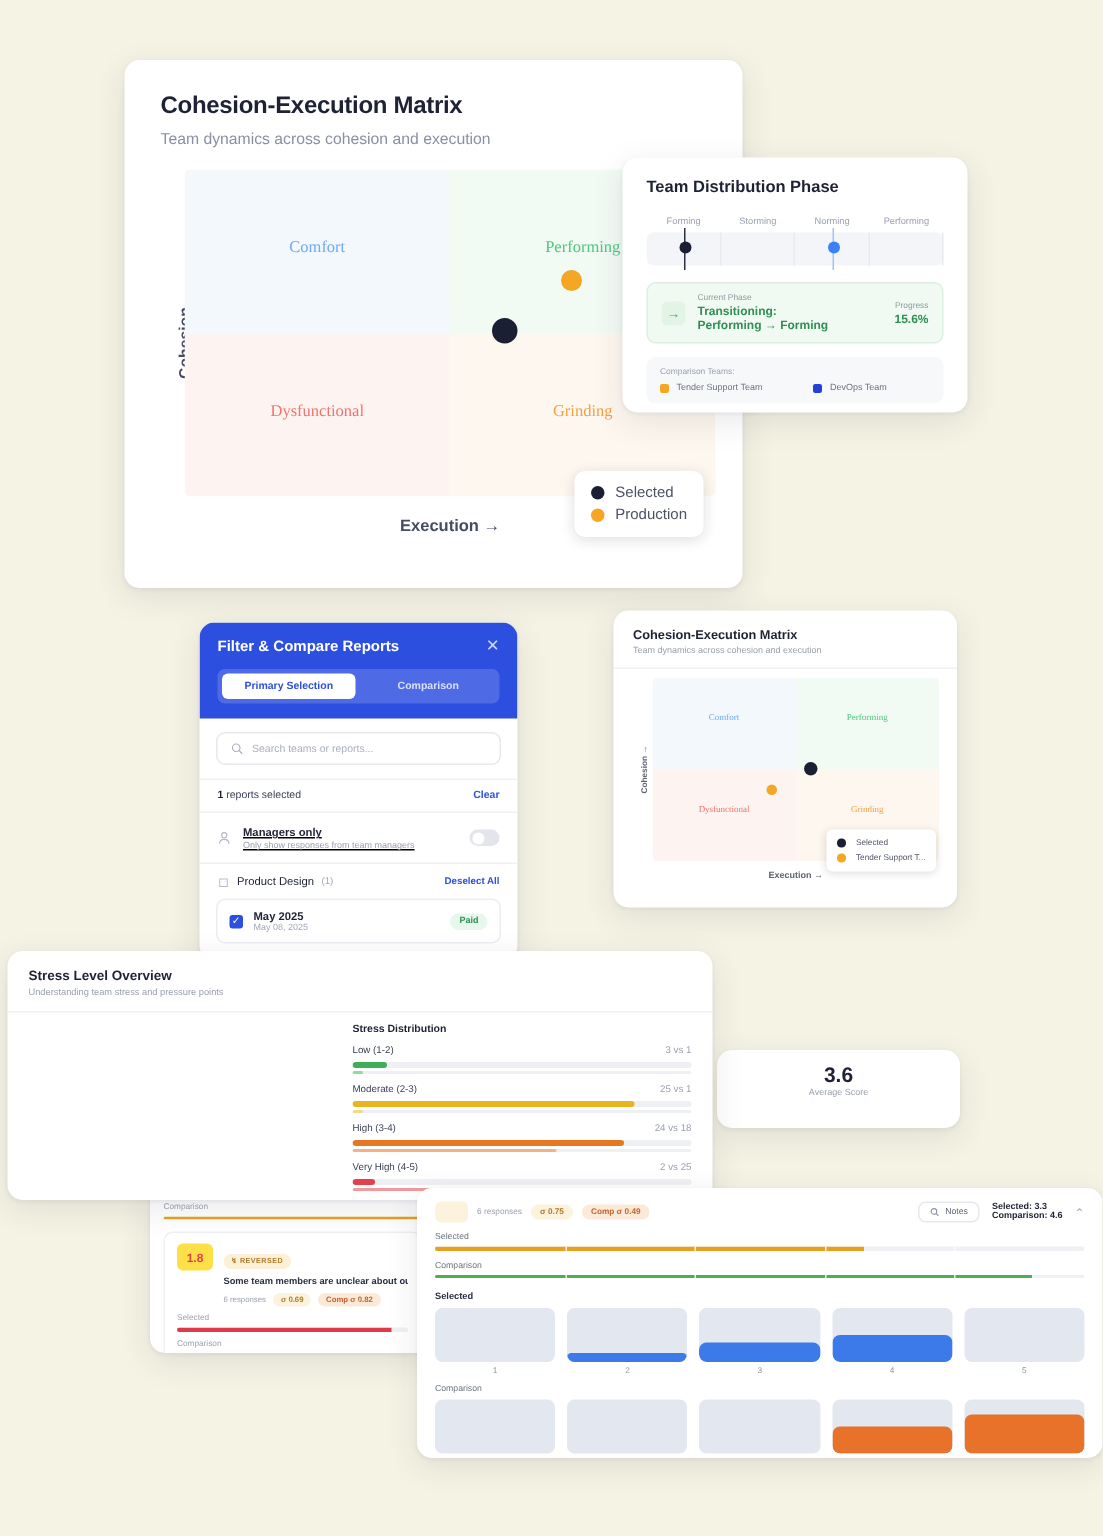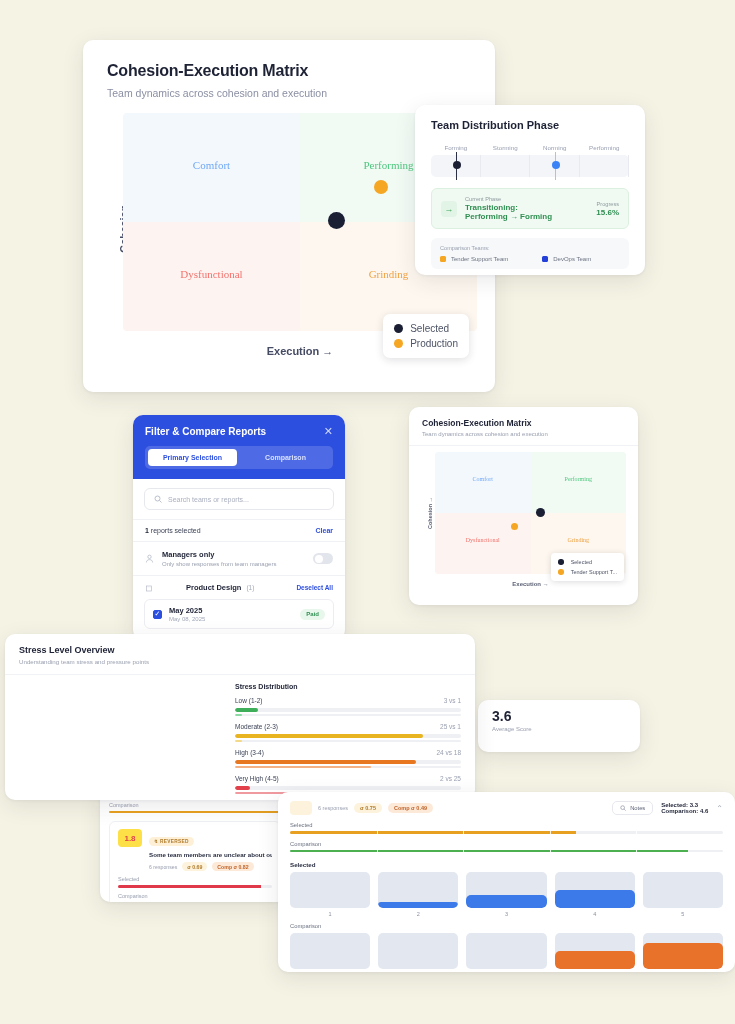--- a/index.html
+++ b/index.html
@@ -104,29 +104,29 @@
               padding: 6px 9px; display: flex; align-items: center; gap: 6px; }
   .f-search span.ph { font-size: 7px; color: #abb0bf; }
   .f-count { display: flex; justify-content: space-between; align-items: center;
              padding: 7px 12px; border-top: 1px solid #f0f1f5;
              border-bottom: 1px solid #f0f1f5; }
   .f-count-l { font-size: 7px; color: #3b4256; }
   .f-count-l b { color: #1e2235; }
   .f-clear { font-size: 7px; color: #2d4fe0; font-weight: 600; }
   .f-mgr { display: flex; align-items: center; gap: 8px; padding: 8px 12px;
            border-bottom: 1px solid #f0f1f5; }
-  .f-mgr-txt { flex: 1; }
+  .f-mgr-txt { flex: 1; text-decoration: underline; }
   .f-mgr-t { font-size: 7.5px; font-weight: 700; color: #1e2235; }
   .f-mgr-s { font-size: 6px; color: #9aa0b0; margin-top: 2px; }
   .f-toggle { width: 20px; height: 11px; border-radius: 6px; background: #e3e5ec;
               position: relative; flex: 0 0 auto; }
   .f-toggle i { position: absolute; left: 1.5px; top: 1.5px; width: 8px; height: 8px;
                 border-radius: 50%; background: #fff; display: block; }
   .f-grp { display: flex; align-items: center; gap: 5px; padding: 7px 12px; }
-  .f-grp-n { font-size: 7.5px; font-weight: 700; color: #1e2235; margin-left: 28px; }
+  .f-grp-n { font-size: 7.5px; font-weight: 400; color: #1e2235; }
   .f-grp-c { font-size: 6.5px; color: #a2a8b8; }
   .f-grp-a { margin-left: auto; font-size: 6.5px; color: #2d4fe0; font-weight: 600; }
   .f-item { margin: 0 11px 7px 11px; border: 1px solid #ebedf2; border-radius: 6px;
             padding: 6px 8px; display: flex; align-items: center; gap: 7px; }
   .f-chk { width: 9px; height: 9px; border-radius: 2px; border: 1px solid #c6cad6;
            flex: 0 0 auto; }
   .f-chk.on { background: #2d4fe0; border-color: #2d4fe0; color: #fff;
               font-size: 7px; display: flex; align-items: center; justify-content: center; }
   .f-item-t { flex: 1; }
   .f-item-n { font-size: 7.5px; font-weight: 700; color: #1e2235; }
@@ -184,21 +184,21 @@
   .st-rh { display: flex; justify-content: space-between; align-items: baseline; }
   .st-rl { font-size: 6.5px; color: #3b4256; }
   .st-rv { font-size: 6.5px; color: #9aa0b0; }
   .st-bar { height: 3.5px; background: #eef0f3; border-radius: 2px;
             margin-top: 4px; overflow: hidden; }
   .st-bar i { display: block; height: 100%; border-radius: 2px; }
   .st-bar.thin { height: 2.5px; margin-top: 2px; }
 
   
   #card-avg { left: 478px; top: 700px; width: 162px; height: 52px; z-index: 2; }
-  .avg-in { padding: 8px 14px; text-align: left; }
+  .avg-in { padding: 8px 14px; text-align: center; }
   .avg-v { font-size: 14px; font-weight: 700; color: #1e2235; }
   .avg-l { font-size: 6px; color: #9aa0b0; margin-top: 2px; }
 
   
   #card-questions { left: 100px; top: 786px; width: 190px; height: 116px; z-index: 5; }
   .qs-in { padding: 8px 9px; }
   .qs-top-bar { height: 2.5px; background: #eef0f3; border-radius: 2px; overflow: hidden; }
   .qs-top-bar i { display: block; height: 100%; }
   .qs-lbl { font-size: 5.5px; color: #9aa0b0; margin: 5px 0 3px 0; }
   .qs-item { border: 1px solid #eef0f3; border-radius: 6px; padding: 7px 8px;

